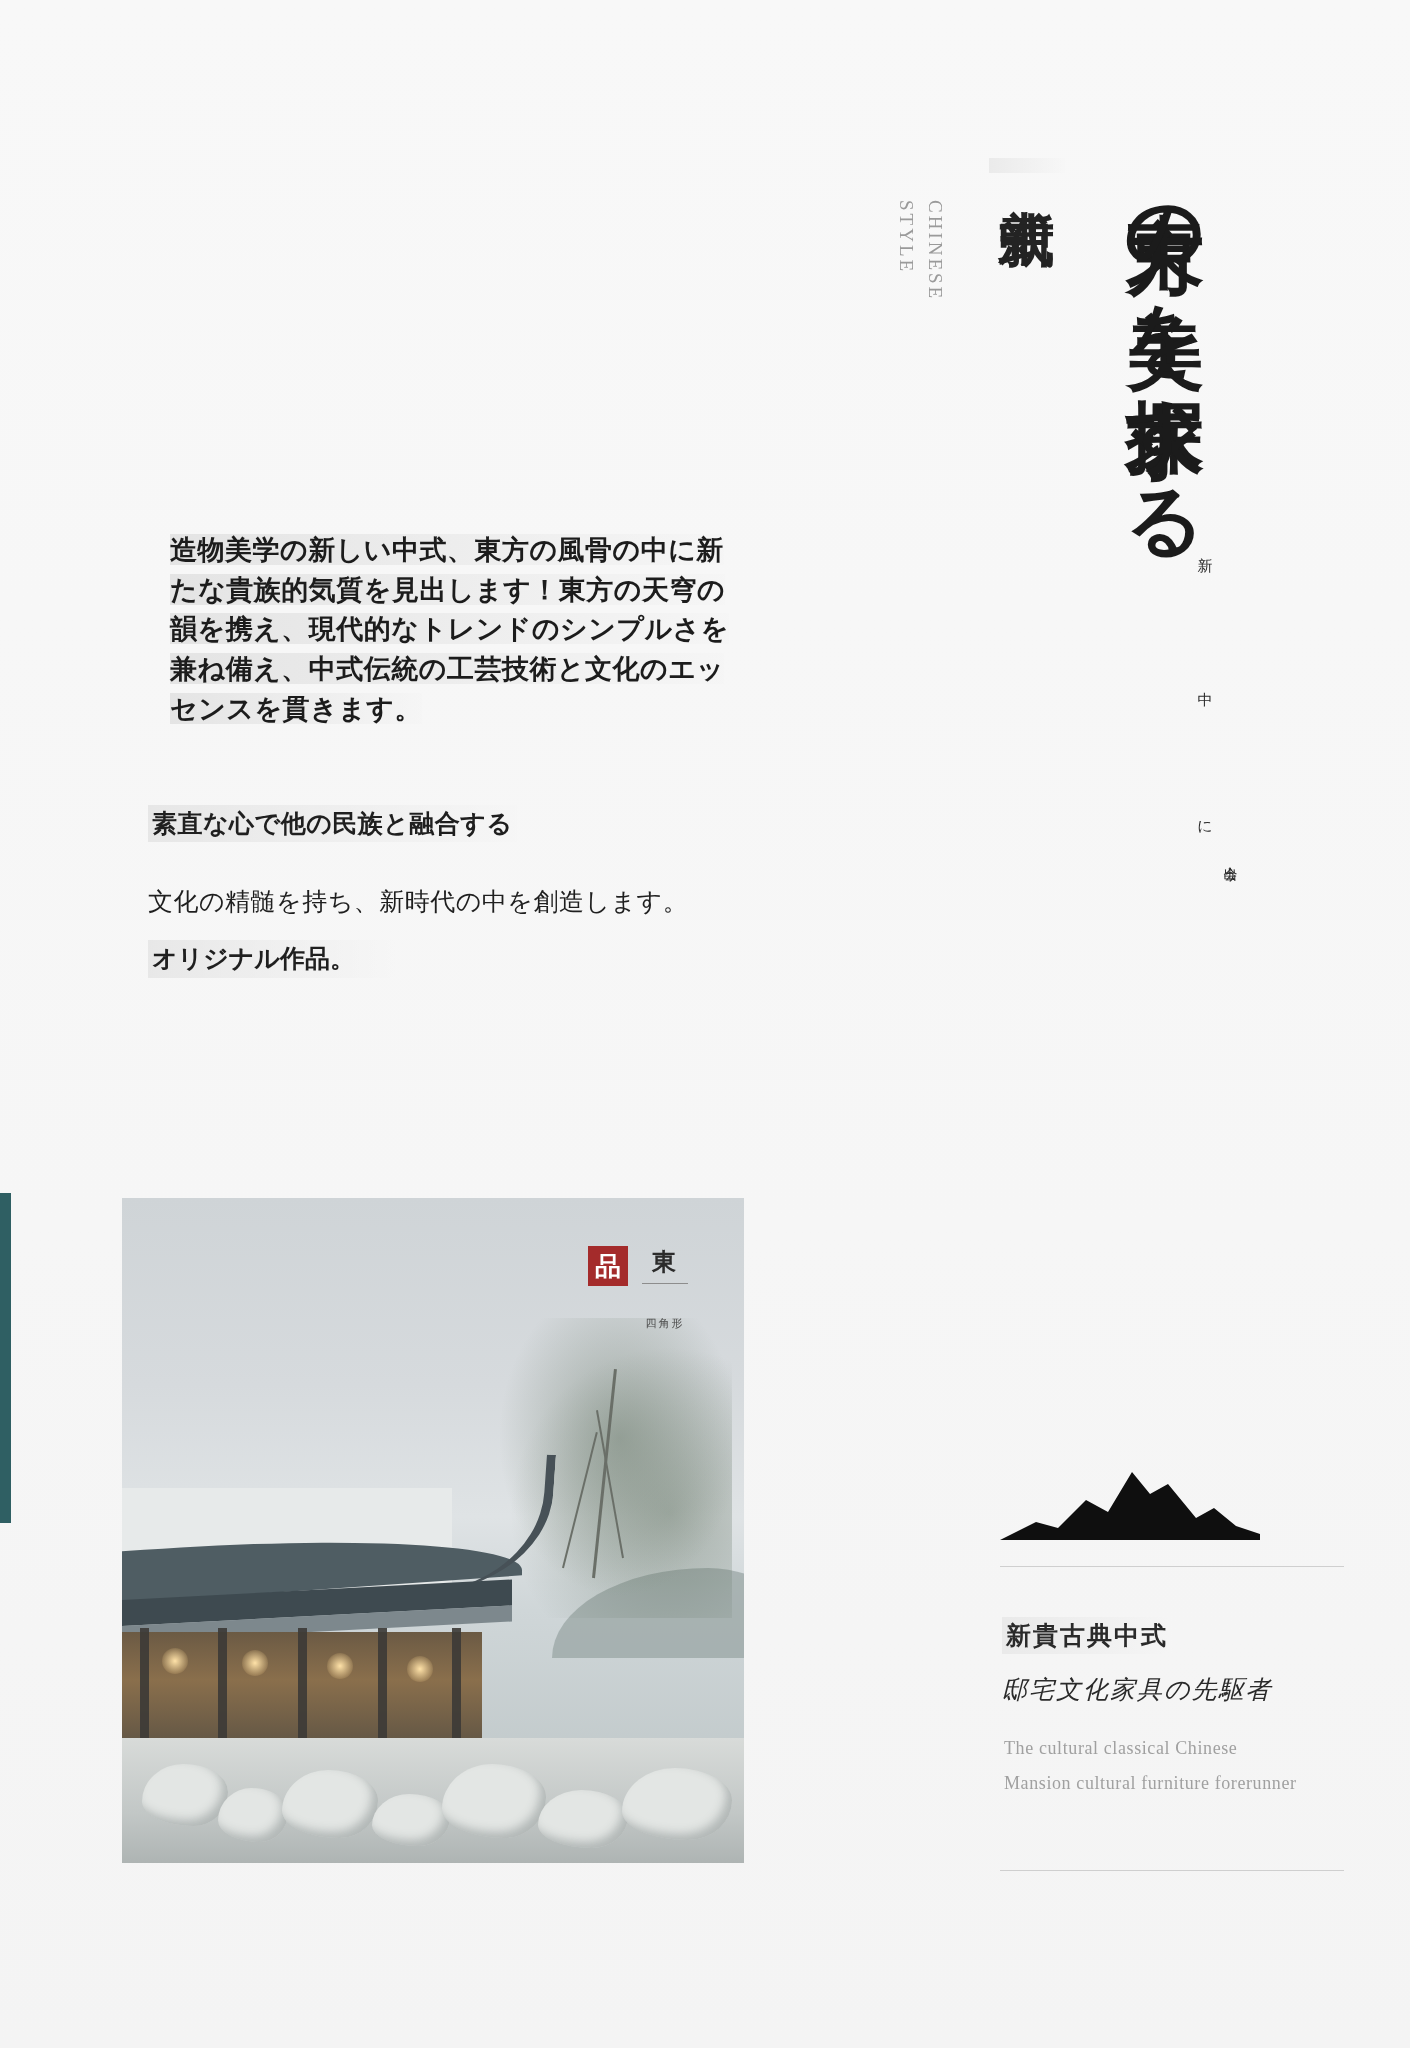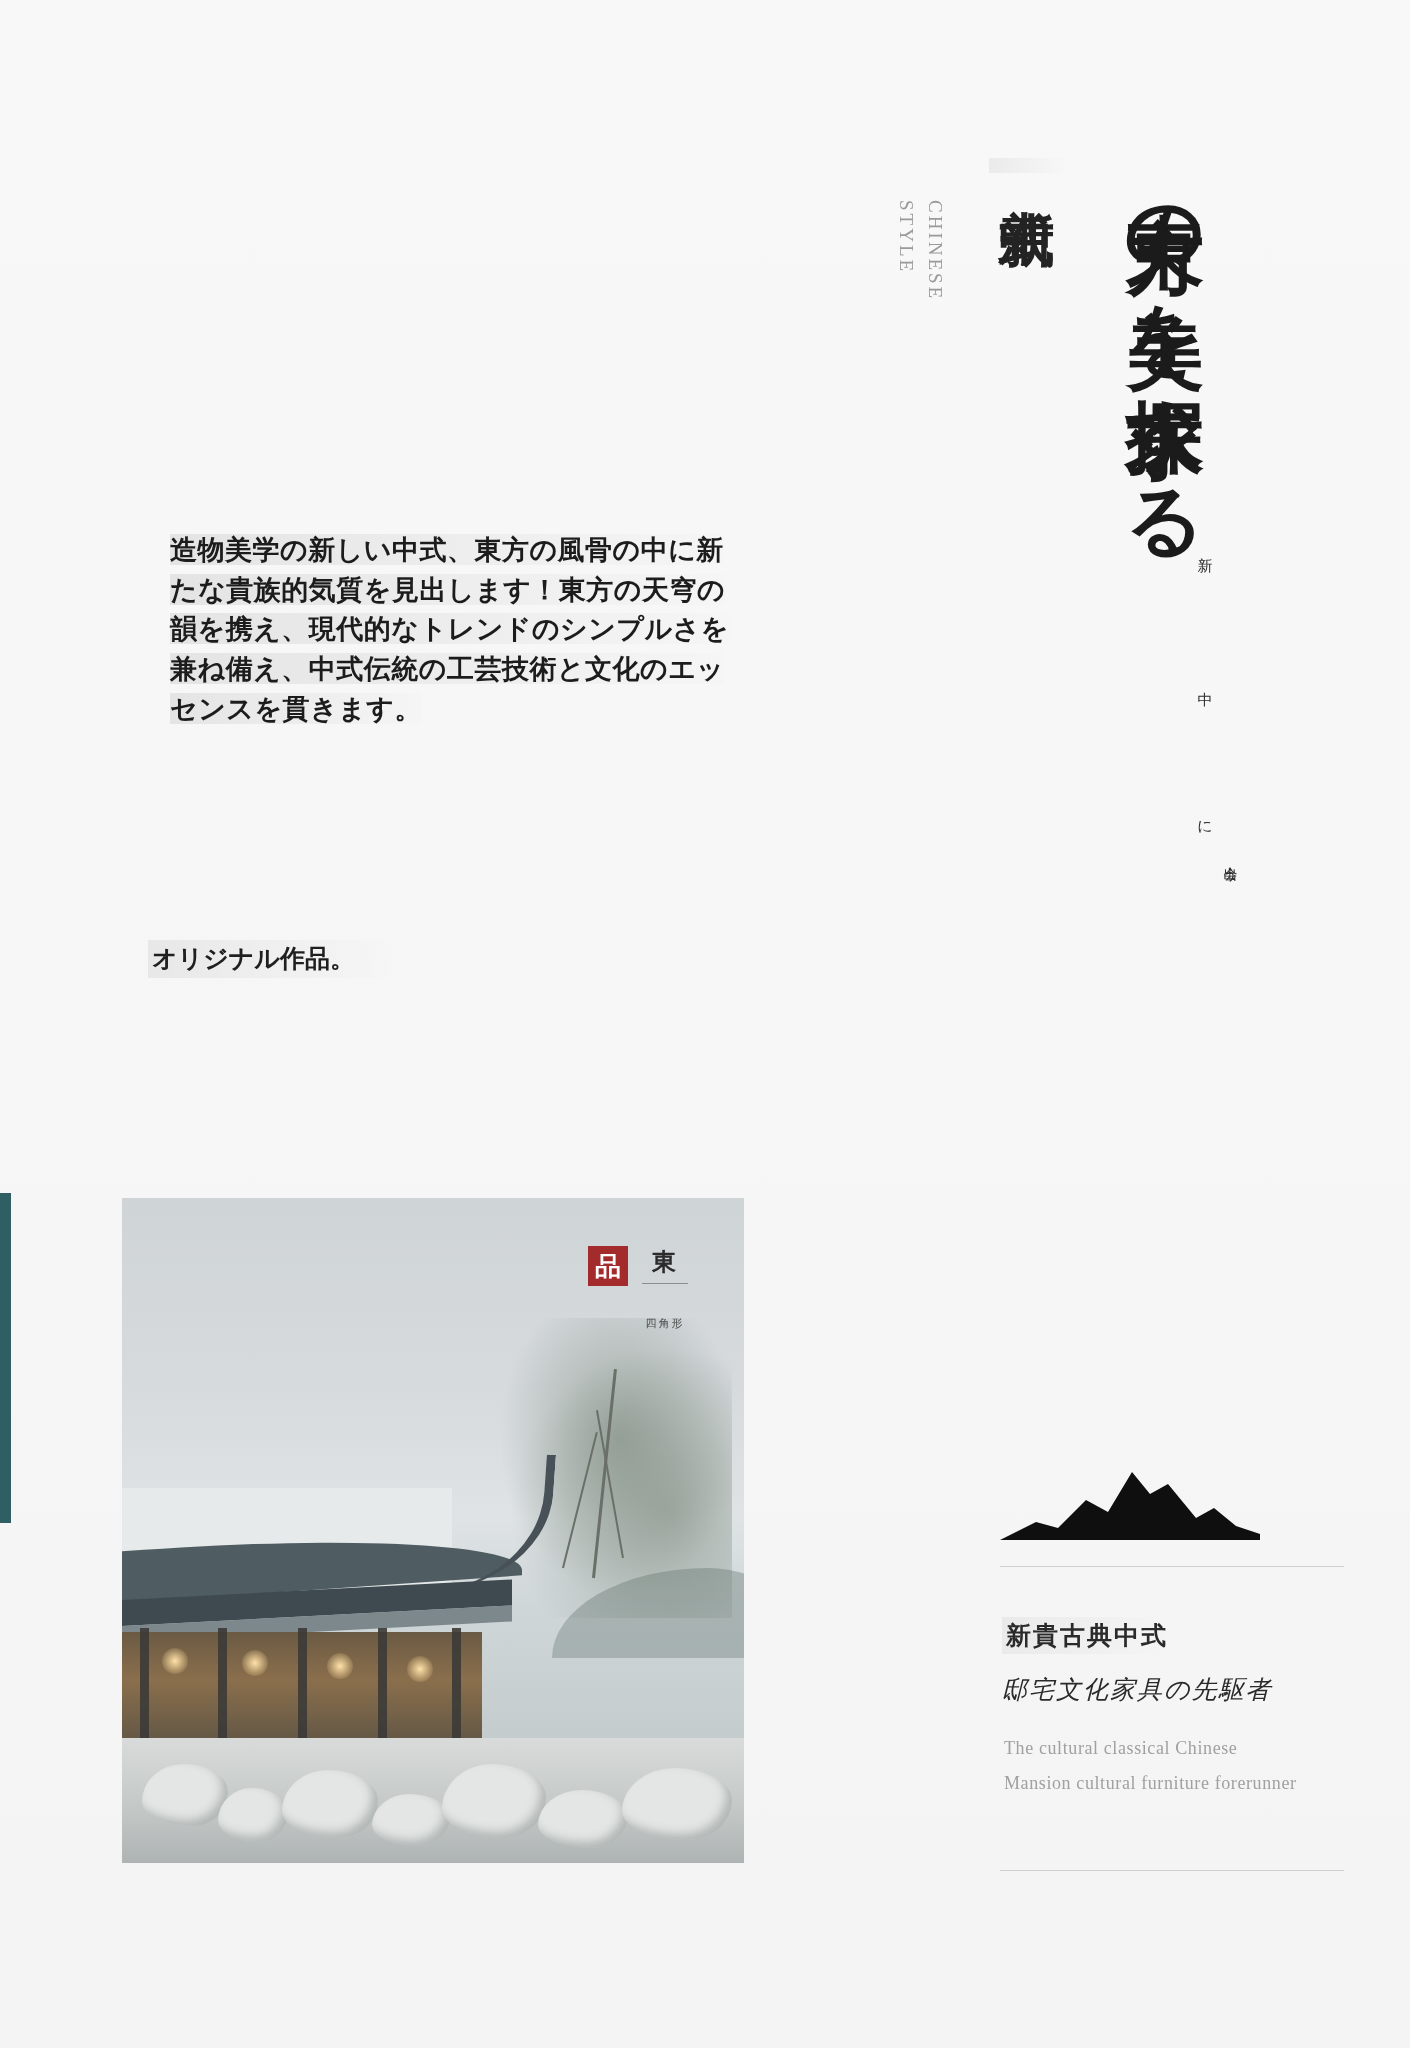--- a/index.html
+++ b/index.html
@@ -404,20 +404,22 @@
 
   <div class="ruby ruby-a">新</div>
   <div class="ruby ruby-b">中</div>
   <div class="ruby ruby-c">に</div>
   <div class="ruby ruby-d">出会う</div>
 
   <div class="lead">
     <span class="hl">造物美学の新しい中式、東方の風骨の中に新たな貴族的気質を見出します！東方の天穹の韻を携え、現代的なトレンドのシンプルさを兼ね備え、中式伝統の工芸技術と文化のエッセンスを貫きます。</span>
   </div>
 
+  <div class="sub-line">素直な心で他の民族と融合する</div>
+  <div class="sub-line-2">文化の精髄を持ち、新時代の中を創造します。</div>
   <div class="sub-line-3">オリジナル作品。</div>
 
   <div class="accent-bar"></div>
 
   <div class="photo">
     <div class="sky"></div>
     <div class="hill-far"></div>
 
     <div class="trees"></div>
     <div class="branch" style="left:470px; top:170px; width:3px; height:210px; transform:rotate(6deg);"></div>

